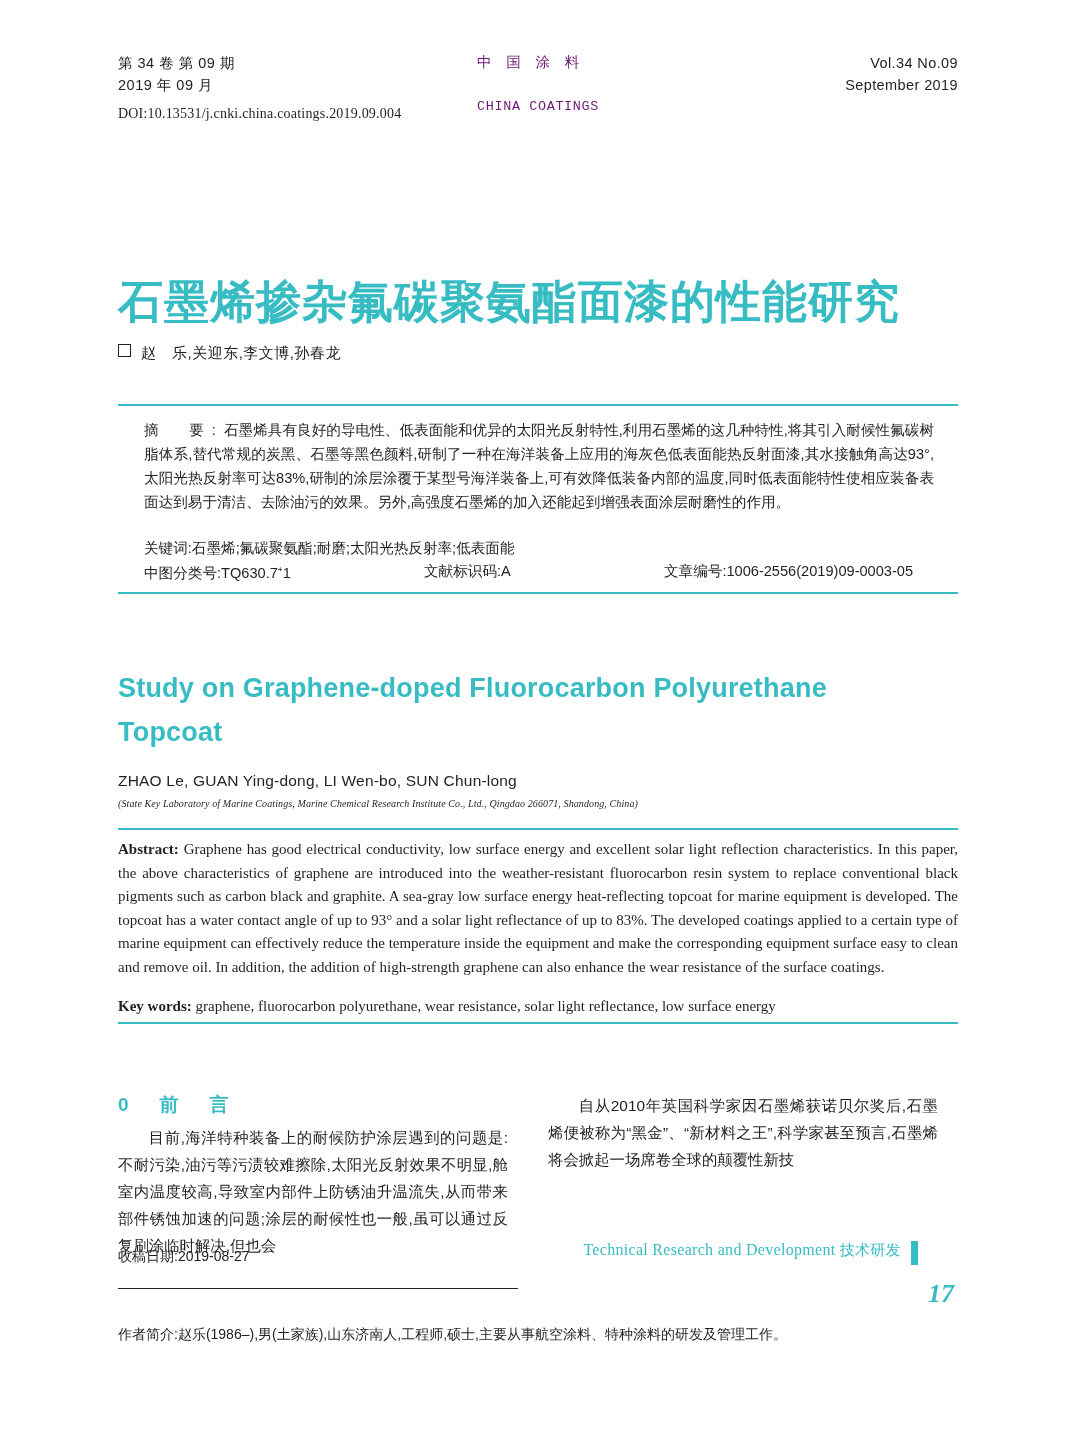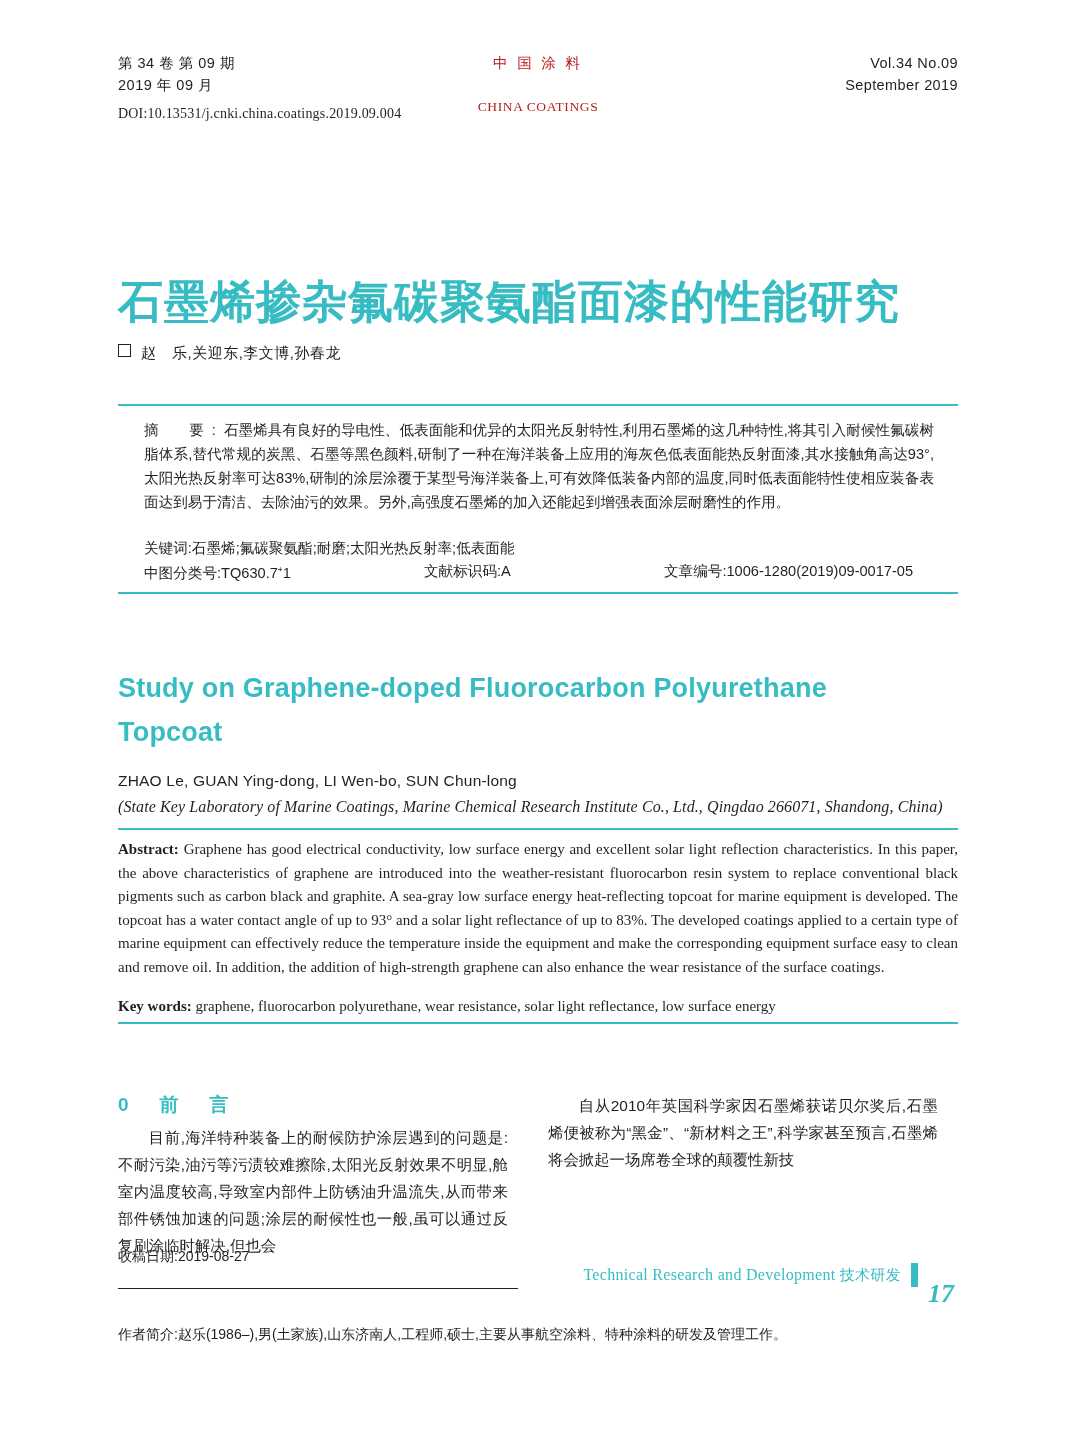--- a/index.html
+++ b/index.html
@@ -26,23 +26,22 @@
   }
   .rh-left{
     position:absolute;left:0;top:0;
     font-family:"Liberation Sans", sans-serif;
     font-size:14.5px;color:#231f20;
     line-height:22px;
     letter-spacing:.5px;
   }
   .rh-center{
     position:absolute;left:50%;top:0;transform:translateX(-50%);
-    text-align:center;
-    font-size:14.5px;line-height:22px;color:#b91c1c;
-    font-family:Liberation Serif, serif;
+    font-size:14.5px;line-height:22px;color:#701a75;
+    font-family:Liberation Mono, monospace;
     letter-spacing:1px;
   }
   .rh-center .cn{letter-spacing:3px;}
   .rh-center .en{font-size:13.5px;letter-spacing:.6px;margin-top:22px;}
   .rh-right{
     position:absolute;right:0;top:0;text-align:right;
     font-family:"Liberation Sans", sans-serif;
     font-size:14.5px;color:#231f20;line-height:22px;
     letter-spacing:.4px;
   }
@@ -121,21 +120,21 @@
   }
   .en-authors{
     position:absolute;left:118px;top:772px;width:840px;
     font-family:"Liberation Sans", sans-serif;
     font-size:15.5px;color:#231f20;letter-spacing:.2px;
   }
   .en-affil{
     position:absolute;left:118px;top:798px;width:860px;
     font-family:"Liberation Serif", serif;
     font-style:italic;
-    font-size:16px;color:#231f20;letter-spacing:.1px;
+    font-size:10px;color:#231f20;letter-spacing:.1px;
   }
   .rule.en-top{top:828px;}
   .rule.en-bottom{top:1022px;}
   .en-abs{
     position:absolute;left:118px;top:838px;width:840px;
     font-family:"Liberation Serif", serif;
     font-size:15px;line-height:23.5px;color:#231f20;
     text-align:justify;
   }
   .en-abs b{font-weight:bold;}
@@ -173,21 +172,21 @@
     position:absolute;left:118px;width:840px;
     font-family:"Liberation Sans", sans-serif;
     font-size:14px;color:#231f20;line-height:24px;
   }
   .foot.f1{top:1244px;}
   .foot.f2{top:1322px;}
 
   
   .footer{
     position:absolute;right:118px;bottom:52px;
-    display:flex;align-items:center;gap:10px;
+    display:flex;gap:10px;
   }
   .footer .ftext{
     font-family:"Liberation Serif", serif;
     font-size:16px;color:#37bcc4;letter-spacing:.3px;
   }
   .footer .ftext .cn{font-family:"Liberation Sans", sans-serif;font-size:15px;}
   .footer .bar{
     width:7px;height:24px;background:#37bcc4;display:inline-block;
   }
   .footer .pg{
@@ -230,21 +229,21 @@
     <span class="lbl">摘　要:</span><span class="cn-abs-body">石墨烯具有良好的导电性、低表面能和优异的太阳光反射特性,利用石墨烯的这几种特性,将其引入耐候性氟碳树脂体系,替代常规的炭黑、石墨等黑色颜料,研制了一种在海洋装备上应用的海灰色低表面能热反射面漆,其水接触角高达93°,太阳光热反射率可达83%,研制的涂层涂覆于某型号海洋装备上,可有效降低装备内部的温度,同时低表面能特性使相应装备表面达到易于清洁、去除油污的效果。另外,高强度石墨烯的加入还能起到增强表面涂层耐磨性的作用。</span>
   </div>
 
   <div class="kw">
     <span>关键词:</span><span>石墨烯;氟碳聚氨酯;耐磨;太阳光热反射率;低表面能</span>
   </div>
 
   <div class="clc-row">
     <span class="c1">中图分类号:TQ630.7⁺1</span>
     <span class="c2">文献标识码:A</span>
-    <span class="c3">文章编号:1006-1280(2019)09-0017-05</span>
+    <span class="c3">文章编号:1006-2556(2019)09-0003-05</span>
   </div>
 
   <div class="rule bottom"></div>
 
   <div class="en-title">Study on Graphene-doped Fluorocarbon Polyurethane Topcoat</div>
   <div class="en-authors">ZHAO Le, GUAN Ying-dong, LI Wen-bo, SUN Chun-long</div>
   <div class="en-affil">(State Key Laboratory of Marine Coatings, Marine Chemical Research Institute Co., Ltd., Qingdao 266071, Shandong, China)</div>
 
   <div class="rule en-top"></div>
 

